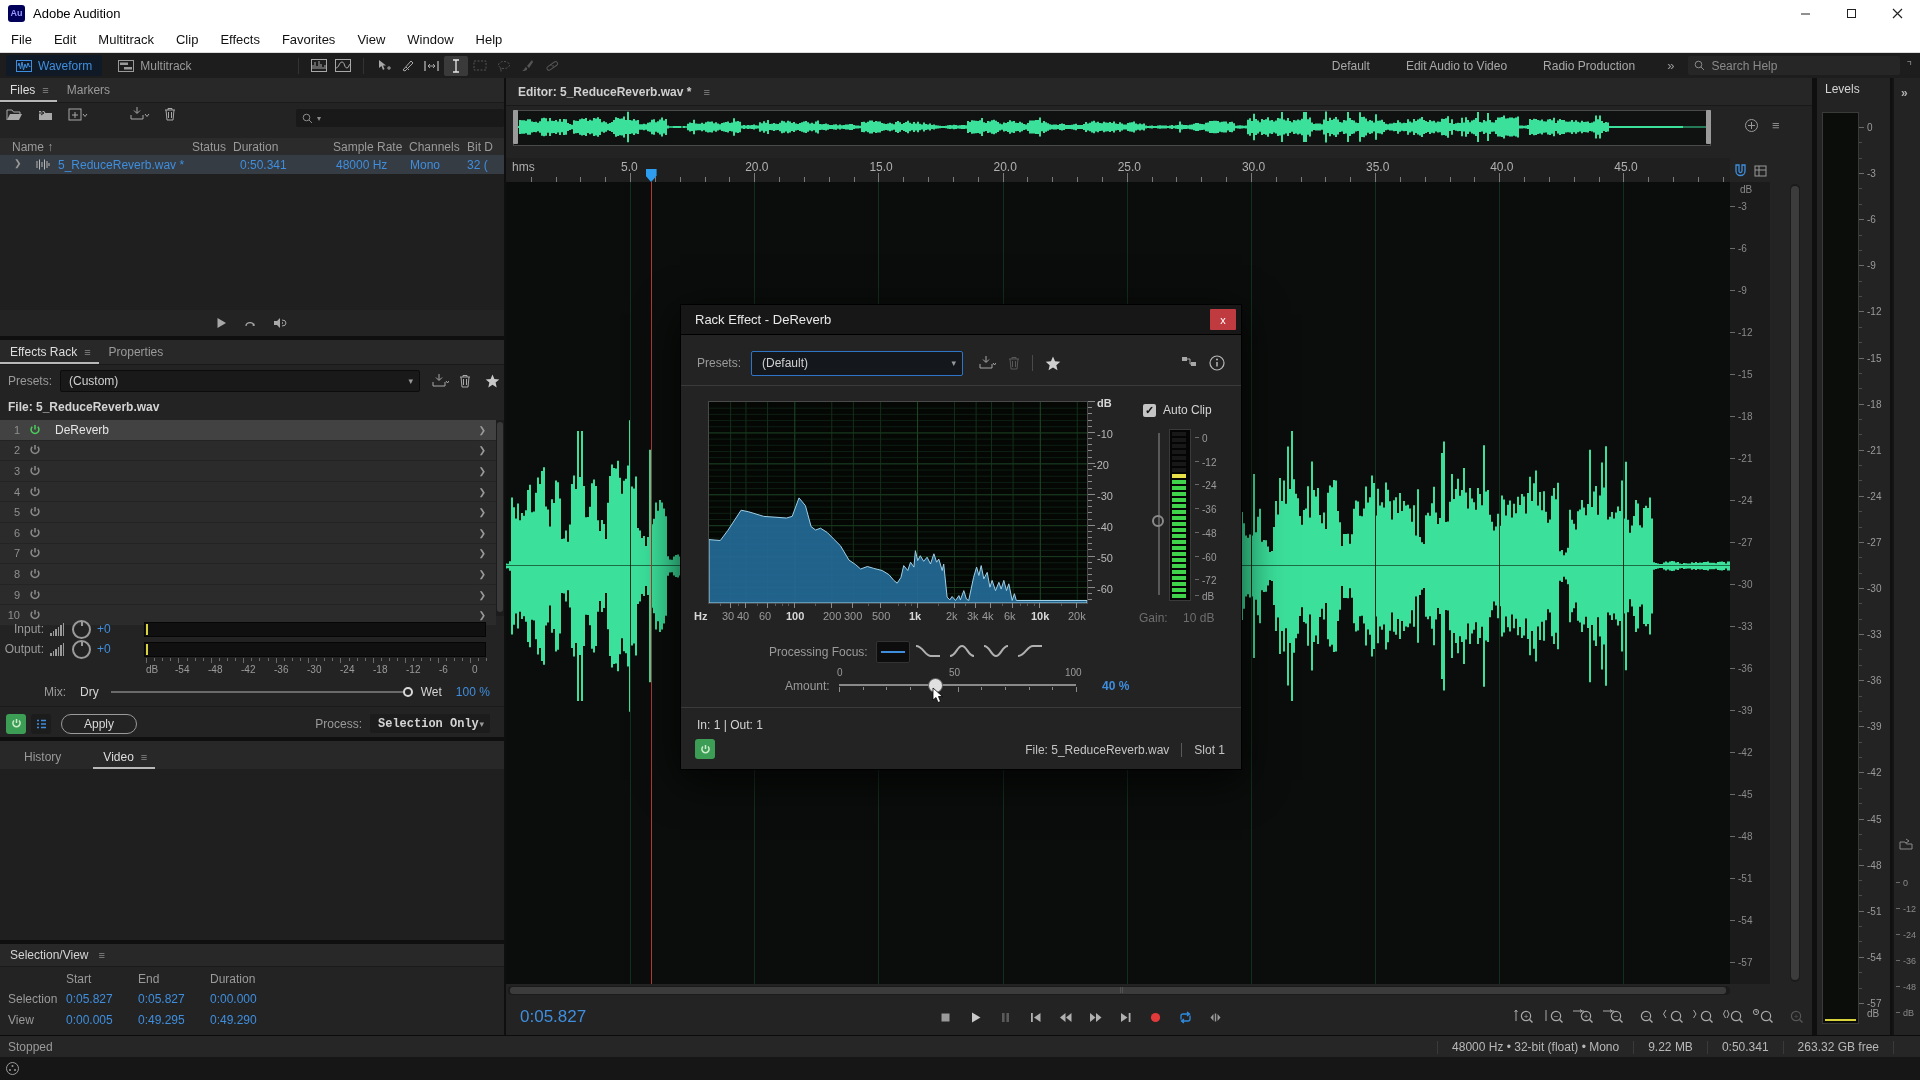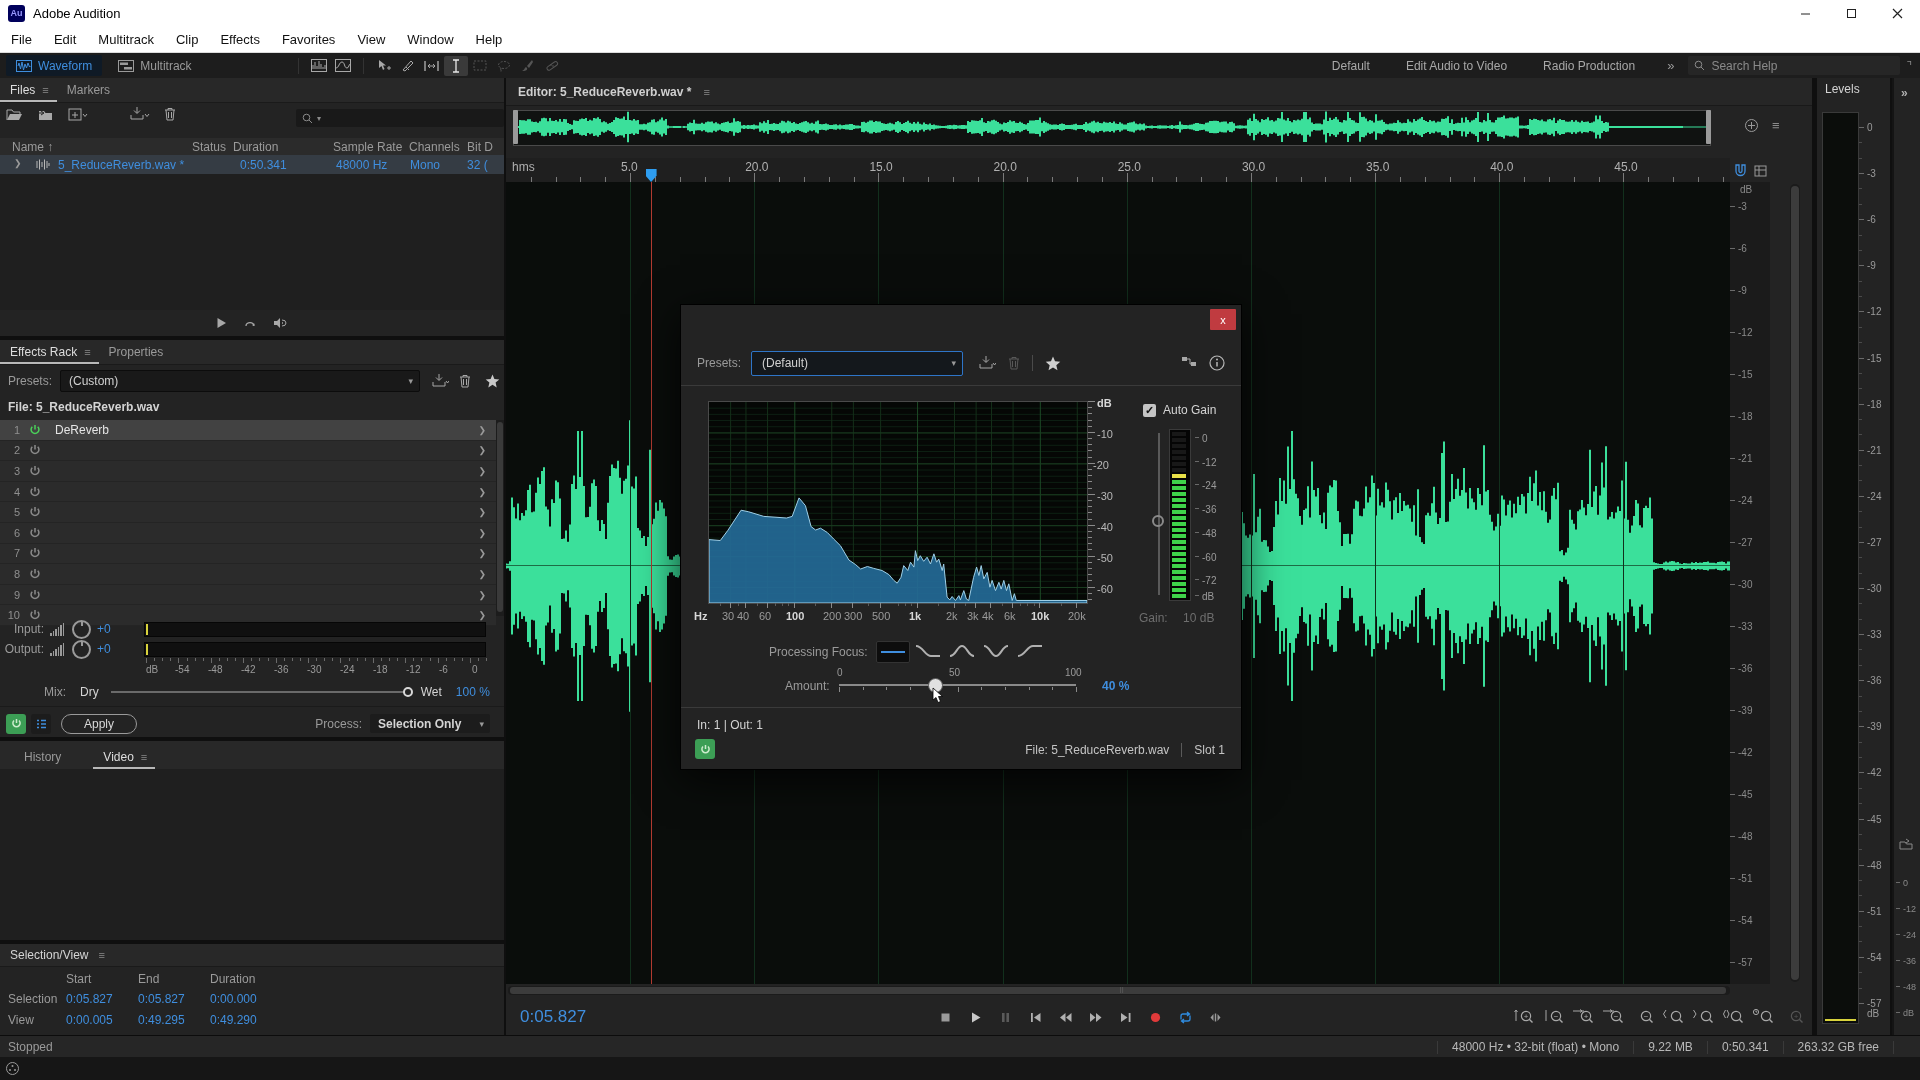--- a/index.html
+++ b/index.html
@@ -575,21 +575,21 @@
           </svg>
         </span>
       <span class="listbtn" style="margin-left:5px;">
           <svg width="11" height="10" viewb="" ox="0 0 11 10">
             <path d="M1,1.5 h2 M1,5 h2 M1,8.5 h2 M5,1.5 h5 M5,5 h5 M5,8.5 h5" stroke="#3f8ede" stroke-width="1.4"></path>
           </svg>
         </span>
       <button class="pillbtn" style="margin-left:10px;">Apply</button>
       <span class="graytxt" style="margin-left:auto;">Process:</span>
       <div class="dd" style="margin-left:8px;margin-right:14px;width:112px;height:19px;padding-left:8px;background:#1c1c1c;border:none;">
-        <span class="lighttxt" style="font-weight:bold;">Selection Only</span>
+        <span class="lighttxt" style="font-weight:bold;font-family:Liberation Mono, monospace;">Selection Only</span>
         <span class="chev">▾</span>
       </div>
     </div>
   </div>
 
   <div class="panel" style="left:0;top:741px;width:504px;height:28px;background:#282828;">
     <div class="tabrow" style="height:28px;border-bottom:none;">
       <div class="tab" style="margin-left:14px;">
           <span>History</span>
         </div>
@@ -1113,20 +1113,23 @@
         <svg width="15" height="15" viewBox="0 0 15 15">
           <circle cx="7.5" cy="7.5" r="6" fill="none" stroke="#9a9a9a"></circle>
           <circle cx="7.5" cy="5" r="1" fill="#9a9a9a"></circle>
           <circle cx="5" cy="9" r="1" fill="#9a9a9a"></circle>
           <circle cx="10" cy="9" r="1" fill="#9a9a9a"></circle>
         </svg>
       </span>
   </div>
 
   <div class="dialog">
+    <div class="dtitle">
+      <span style="margin-left:14px;">Rack Effect - DeReverb</span>
+    </div>
     <div class="dclose">
         <span>x</span>
       </div>
 
     <div class="abs" style="left:0;top:44px;width:560px;height:28px;display:flex;align-items:center;">
       <span class="graytxt" style="margin-left:16px;">Presets:</span>
       <div class="dd" style="margin-left:10px;width:200px;height:23px;padding-left:10px;border:1px solid #2e75c8;background:#14181c;">
         <span>(Default)</span>
         <span class="chev">▾</span>
       </div>
@@ -1311,21 +1314,21 @@
         <div class="tick" style="left: 284px; top: 298px; width: 1px; height: 3px; background: rgb(90, 90, 90);"></div>
         <div class="tick" style="left: 321px; top: 298px; width: 1px; height: 3px; background: rgb(90, 90, 90);"></div>
         <div class="tick" style="left: 339px; top: 298px; width: 1px; height: 3px; background: rgb(90, 90, 90);"></div>
         <div class="tick" style="left: 346px; top: 298px; width: 1px; height: 3px; background: rgb(90, 90, 90);"></div>
         <div class="tick" style="left: 353px; top: 298px; width: 1px; height: 3px; background: rgb(90, 90, 90);"></div>
         <div class="tick" style="left: 380px; top: 298px; width: 1px; height: 3px; background: rgb(90, 90, 90);"></div>
       </div>
 
     <div class="abs" style="left:462px;top:98px;display:flex;align-items:center;gap:7px;">
       <span class="checkbox">✓</span>
-      <span class="lighttxt">Auto Gain</span>
+      <span class="lighttxt">Auto Clip</span>
     </div>
     <div class="abs" style="left:477px;top:128px;width:2px;height:162px;background:#5a5a5a;"></div>
     <div class="abs" style="left:471px;top:210px;width:12px;height:12px;border:2px solid #8a8a8a;border-radius:50%;box-sizing:border-box;"></div>
     <div class="abs" id="ag-meter" style="left:488px;top:124px;width:20px;height:170px;background:#050505;border:1px solid #3a3a3a;">
         <div class="agseg" style="top: 2px; left: 2px; width: 14px; background: rgb(24, 24, 24);"></div>
         <div class="agseg" style="top: 8px; left: 2px; width: 14px; background: rgb(24, 24, 24);"></div>
         <div class="agseg" style="top: 14px; left: 2px; width: 14px; background: rgb(24, 24, 24);"></div>
         <div class="agseg" style="top: 20px; left: 2px; width: 14px; background: rgb(24, 24, 24);"></div>
         <div class="agseg" style="top: 26px; left: 2px; width: 14px; background: rgb(24, 24, 24);"></div>
         <div class="agseg" style="top: 32px; left: 2px; width: 14px; background: rgb(24, 24, 24);"></div>

